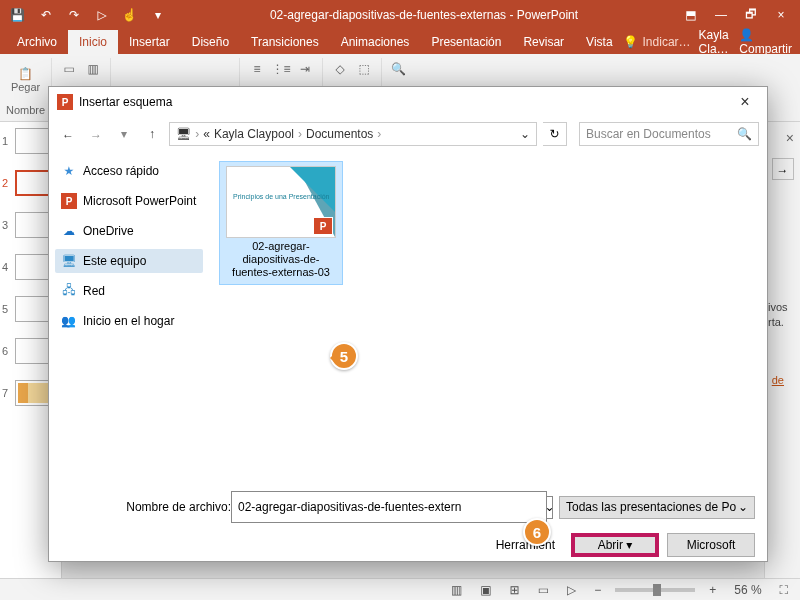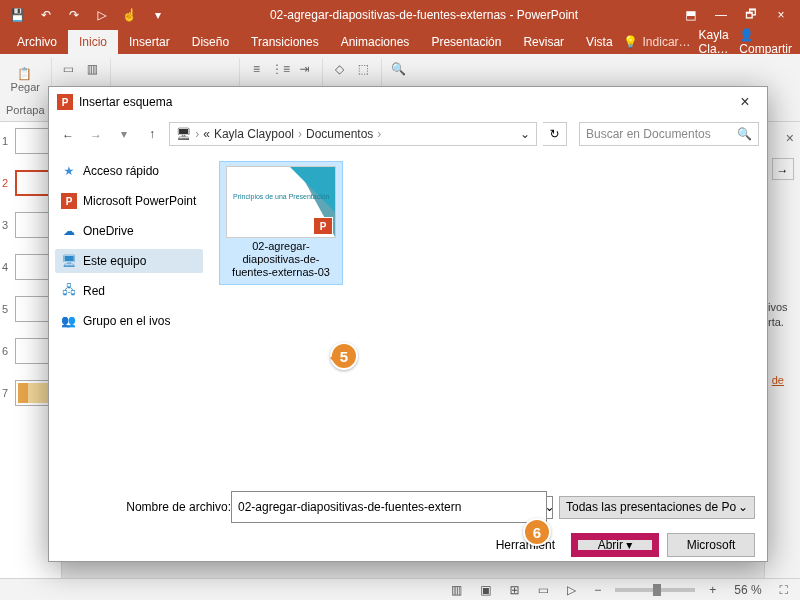--- a/index.html
+++ b/index.html
@@ -70,21 +70,21 @@
 .dlg-bottom{padding:10px 12px 12px;display:flex;flex-direction:column;gap:10px;}
 .name-row{display:flex;align-items:center;gap:0;}
 .name-row .lbl{width:170px;text-align:right;}
 .name-row input{flex:1;height:23px;border:1px solid #888;padding:15px 6px;background:#fff;}
 .name-row .drop{width:6px;height:23px;border:1px solid #888;border-left:none;display:flex;align-items:center;justify-content:center;}
 .filter{width:196px;height:23px;border:1px solid #adadad;background:#e1e1e1;display:flex;align-items:center;padding:0 6px;margin-left:6px;}
 .filter .dd{margin-left:auto;}
 .btn-row{display:flex;justify-content:flex-end;align-items:center;gap:8px;}
 .btn-row .tools{margin-right:8px;}
 .win-btn{width:88px;height:24px;border:1px solid #adadad;background:#e1e1e1;display:flex;align-items:center;justify-content:center;}
-.win-btn.primary{border:7px solid #be185d;}
+.win-btn.primary{border:4px solid #be185d;}
 .callout{position:absolute;width:28px;height:28px;border-radius:50%;background:#e88b2d;border:2px solid #fff;color:#fff;font-weight:bold;font-size:15px;display:flex;align-items:center;justify-content:center;box-shadow:0 1px 3px rgba(0,0,0,.3);}
 .callout.arrow-l::before{content:"";position:absolute;left:-8px;top:8px;border:6px solid transparent;border-right-color:#e88b2d;}
 .side-text{position:absolute;right:6px;top:300px;font-size:11px;color:#444;line-height:1.4;width:26px;word-break:break-all;}
 .side-link{position:absolute;right:16px;top:374px;font-size:11px;color:#c45316;text-decoration:underline;}
 </style>
 </head>
 <body>
 
 <div class="app">
   <div class="titlebar">
@@ -116,21 +116,21 @@
     <div class="right-links">
       <div class="tell">💡 <span>Indicar…</span></div>
       <div>Kayla Cla…</div>
       <div>👤 <span>Compartir</span></div>
     </div>
   </div>
 
   <div class="ribbon">
     <div class="rb-group">
       <div class="rb-btn big">📋<span class="rb-label">Pegar</span></div>
-      <div class="rb-label">Portapa</div>
+      <div class="rb-label">Nombre</div>
     </div>
     <div class="rb-group">
       <div class="rb-icons">
           <div class="rb-btn">▭</div>
           <div class="rb-btn">▥</div>
         </div>
     </div>
     <div class="rb-group">
       <div class="rb-icons">
           <div class="rb-btn" style="width:80px"></div>
@@ -269,21 +269,21 @@
       <div class="tree-item sel">
           <div class="tree-ico" style="color:#2d89c7">🖥</div>
           <span>Este equipo</span>
         </div>
       <div class="tree-item">
           <div class="tree-ico" style="color:#2d89c7">🖧</div>
           <span>Red</span>
         </div>
       <div class="tree-item">
           <div class="tree-ico" style="color:#4aa84a">👥</div>
-          <span>Grupo en el ivos</span>
+          <span>Inicio en el hogar</span>
         </div>
     </div>
     <div class="files">
       <div class="file-item">
         <div class="file-thumb">
           <div class="corner2"></div>
             <div class="corner"></div>
           <div class="tiny-text">Principios de una
 Presentación</div>
           <div class="badge">P</div>

